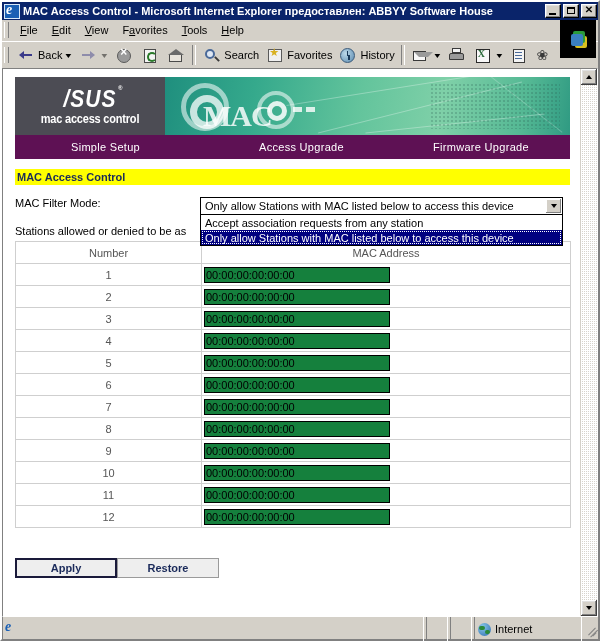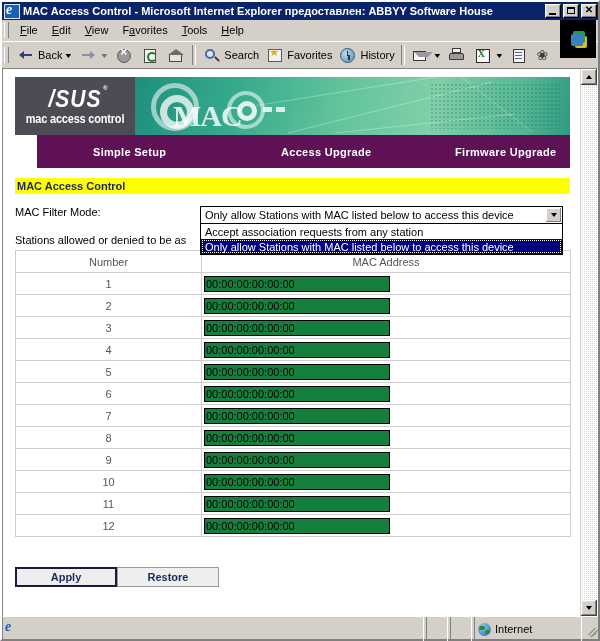--- a/index.html
+++ b/index.html
@@ -398,21 +398,21 @@
     padding: 8px 10px 0 12px;
     position: relative;
   }
   .banner {
     height: 58px;
     display: flex;
     position: relative;
     overflow: hidden;
   }
   .banner-logo {
-    width: 120px;
+    width: 150px;
     background: #4c4c54;
     display: flex; flex-direction: column;
     align-items: center; justify-content: center;
     flex: 0 0 auto;
     position: relative;
   }
   .asus-word {
     color: #ffffff;
     font-family: "Liberation Sans", sans-serif;
     font-weight: bold;
@@ -474,28 +474,27 @@
   .banner-art .s3 { width: 180px; left: 200px; top: 46px; transform: rotate(-6deg); }
   .banner-art .s4 { width: 120px; left: 290px; top: 18px; transform: rotate(38deg); background: rgba(255,255,255,0.22); }
   .banner-art .dots {
     position: absolute; right: 10px; top: 6px; width: 130px; height: 46px;
     background-image: radial-gradient(rgba(40,90,80,0.35) 1px, transparent 1px);
     background-size: 4px 4px;
     opacity: .7;
   }
 
   .navbar {
-    height: 33px;
+    height: 24px;
     background: #5e1154;
     display: flex; align-items: center;
     color: #ffffff;
     font-size: 11px;
-    font-weight: bold;
-    position: relative;
-    margin-left: 22px;
+    font-weight: normal;
+    position: relative;
   }
   .nav-link {
     position: absolute;
     white-space: nowrap;
     letter-spacing: 0.3px;
   }
   .nav-1 { left: 56px; }
   .nav-2 { left: 244px; }
   .nav-3 { left: 418px; }
 

